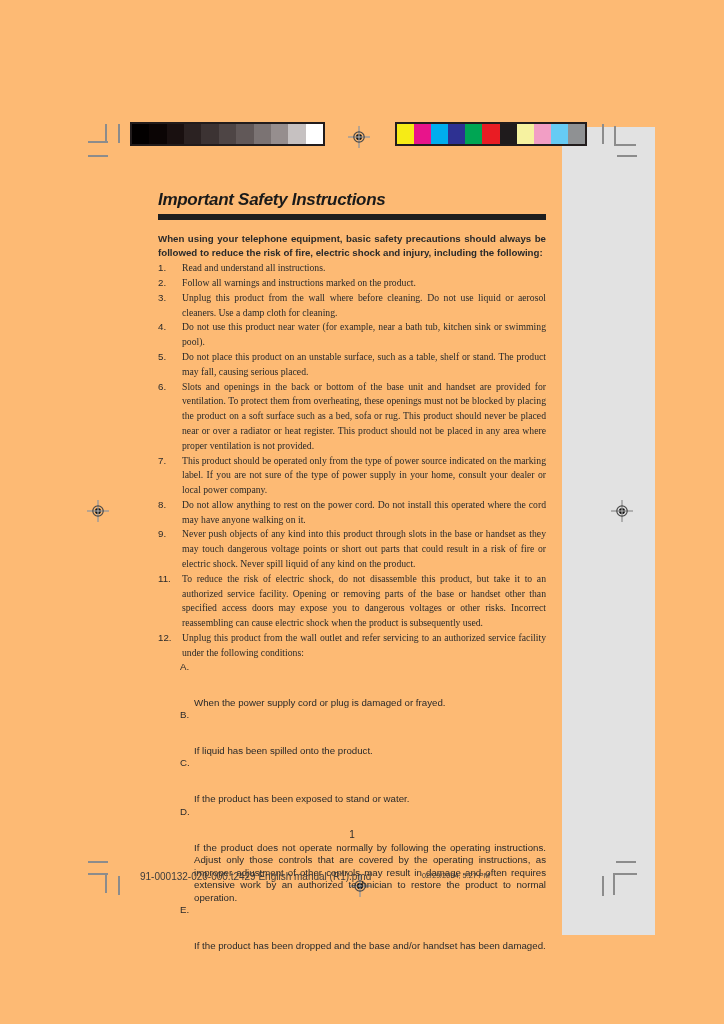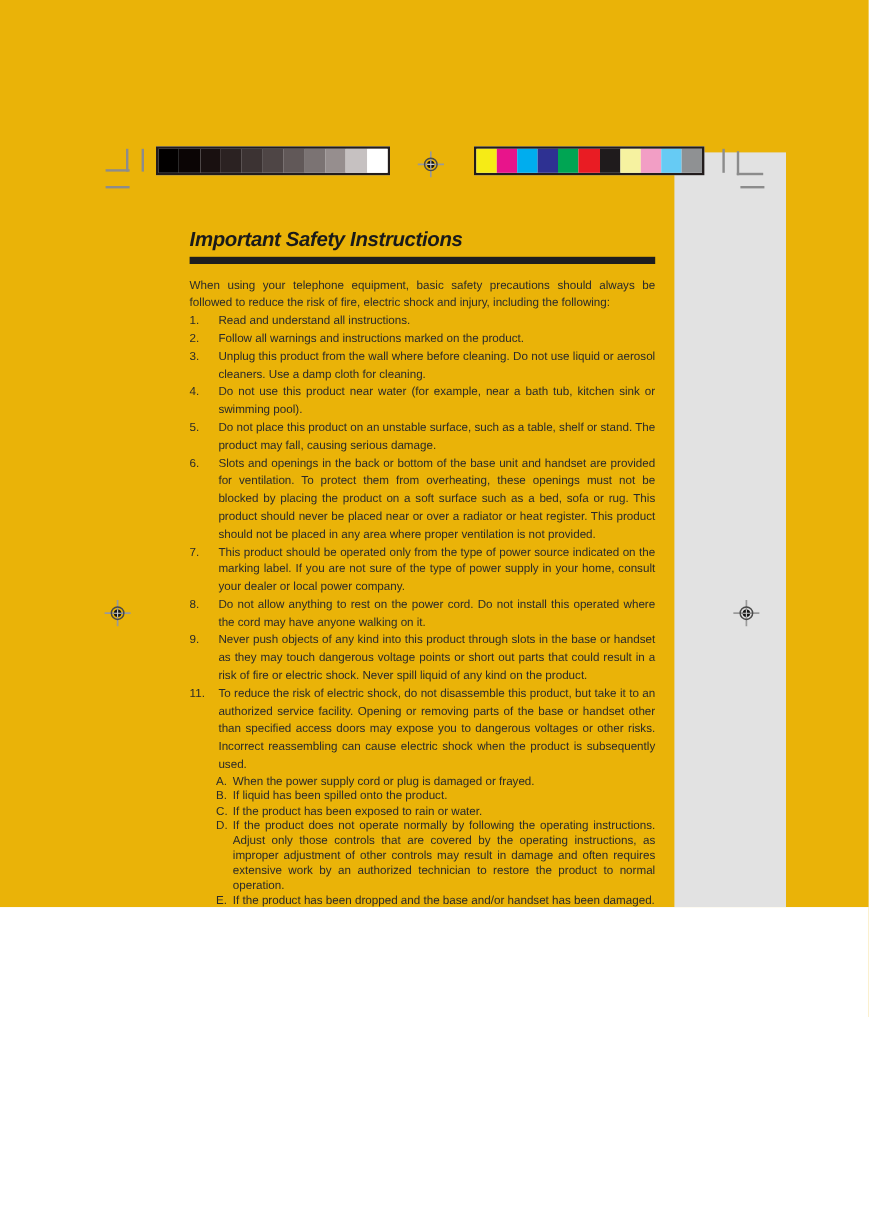--- a/index.html
+++ b/index.html
@@ -1,17 +1,17 @@
 <!DOCTYPE html>
 <html><head>
 <meta charset="utf-8">
 <style>
   html,body{margin:0;padding:0;background:#ffffff;}
   .canvas{
-    position:relative;width:724px;height:756px;background:#eab308;overflow:hidden;
+    position:relative;width:724px;height:1024px;background:#fdba74;overflow:hidden;
     font-family:"Liberation Sans","DejaVu Sans",sans-serif;color:#2a2a2a;
   }
   
   .gray-band{position:absolute;left:562px;top:127px;width:93px;height:808px;background:#e2e2e2;}
   
   .calib{position:absolute;top:122px;height:24px;display:flex;border:2px solid #221c1c;box-sizing:border-box;background:#fff;}
   #grayscale-bar{left:130px;width:195px;}
   #color-bar{left:395px;width:192px;}
   .swatch{flex:1 1 auto;}
   
@@ -20,28 +20,28 @@
   .reg-left{left:87px;top:500px;}
   .reg-right{left:611px;top:500px;}
   .reg-bottom{left:349px;top:875px;}
   
   .mark{position:absolute;background:#8c8c8c;}
   
   .content{position:absolute;left:158px;top:190px;width:388px;}
   .title{font-size:17px;font-weight:bold;font-style:italic;letter-spacing:-0.3px;color:#1a1a1a;line-height:1.15;}
   .rule{height:6px;background:#1e1e1e;margin-top:4px;}
   .body{margin-top:12px;font-size:9.7px;line-height:14.8px;}
-  .intro{text-align:justify;}
+  .intro{text-align:justify;font-weight:bold;}
   .item{display:flex;}
   .num{flex:0 0 24px;}
-  .txt{flex:1 1 auto;text-align:justify;}
+  .txt{flex:1 1 auto;text-align:justify;font-family:Liberation Serif, serif;}
   .subitems{margin-left:22px;line-height:12.4px;}
   .subitem{display:flex;}
   .sub-num{flex:0 0 14px;}
-  .sub-txt{flex:1 1 auto;text-align:justify;}
+  .sub-txt{flex:1 1 auto;text-align:justify;margin-top:36px;}
   .pagenum{position:absolute;left:158px;top:829px;width:388px;text-align:center;font-size:10px;color:#2a2a2a;}
   .footer-left{position:absolute;left:140px;top:871px;font-size:10px;color:#3c3c3c;white-space:nowrap;}
   .footer-right{position:absolute;left:422px;top:871px;font-size:7.3px;color:#3c3c3c;white-space:nowrap;}
 </style>
 </head>
 <body>
 
 <div class="canvas">
 
   <div class="gray-band"></div>
@@ -143,21 +143,21 @@
           <div class="item">
             <span class="num">3.</span>
             <span class="txt">Unplug this product from the wall where before cleaning. Do not use liquid or aerosol cleaners. Use a damp cloth for cleaning.</span>
           </div>
           <div class="item">
             <span class="num">4.</span>
             <span class="txt">Do not use this product near water (for example, near a bath tub, kitchen sink or swimming pool).</span>
           </div>
           <div class="item">
             <span class="num">5.</span>
-            <span class="txt">Do not place this product on an unstable surface, such as a table, shelf or stand. The product may fall, causing serious damage.</span>
+            <span class="txt">Do not place this product on an unstable surface, such as a table, shelf or stand. The product may fall, causing serious placed.</span>
           </div>
           <div class="item">
             <span class="num">6.</span>
             <span class="txt">Slots and openings in the back or bottom of the base unit and handset are provided for ventilation. To protect them from overheating, these openings must not be blocked by placing the product on a soft surface such as a bed, sofa or rug. This product should never be placed near or over a radiator or heat register. This product should not be placed in any area where proper ventilation is not provided.</span>
           </div>
           <div class="item">
             <span class="num">7.</span>
             <span class="txt">This product should be operated only from the type of power source indicated on the marking label. If you are not sure of the type of power supply in your home, consult your dealer or local power company.</span>
           </div>
           <div class="item">
@@ -165,33 +165,37 @@
             <span class="txt">Do not allow anything to rest on the power cord. Do not install this operated where the cord may have anyone walking on it.</span>
           </div>
           <div class="item">
             <span class="num">9.</span>
             <span class="txt">Never push objects of any kind into this product through slots in the base or handset as they may touch dangerous voltage points or short out parts that could result in a risk of fire or electric shock. Never spill liquid of any kind on the product.</span>
           </div>
           <div class="item">
             <span class="num">11.</span>
             <span class="txt">To reduce the risk of electric shock, do not disassemble this product, but take it to an authorized service facility. Opening or removing parts of the base or handset other than specified access doors may expose you to dangerous voltages or other risks. Incorrect reassembling can cause electric shock when the product is subsequently used.</span>
           </div>
+          <div class="item">
+            <span class="num">12.</span>
+            <span class="txt">Unplug this product from the wall outlet and refer servicing to an authorized service facility under the following conditions:</span>
+          </div>
         </div>
       <div class="subitems" id="subitem-list">
           <div class="subitem">
             <span class="sub-num">A.</span>
             <span class="sub-txt">When the power supply cord or plug is damaged or frayed.</span>
           </div>
           <div class="subitem">
             <span class="sub-num">B.</span>
             <span class="sub-txt">If liquid has been spilled onto the product.</span>
           </div>
           <div class="subitem">
             <span class="sub-num">C.</span>
-            <span class="sub-txt">If the product has been exposed to rain or water.</span>
+            <span class="sub-txt">If the product has been exposed to stand or water.</span>
           </div>
           <div class="subitem">
             <span class="sub-num">D.</span>
             <span class="sub-txt">If the product does not operate normally by following the operating instructions. Adjust only those controls that are covered by the operating instructions, as improper adjustment of other controls may result in damage and often requires extensive work by an authorized technician to restore the product to normal operation.</span>
           </div>
           <div class="subitem">
             <span class="sub-num">E.</span>
             <span class="sub-txt">If the product has been dropped and the base and/or handset has been damaged.</span>
           </div>
         </div>

